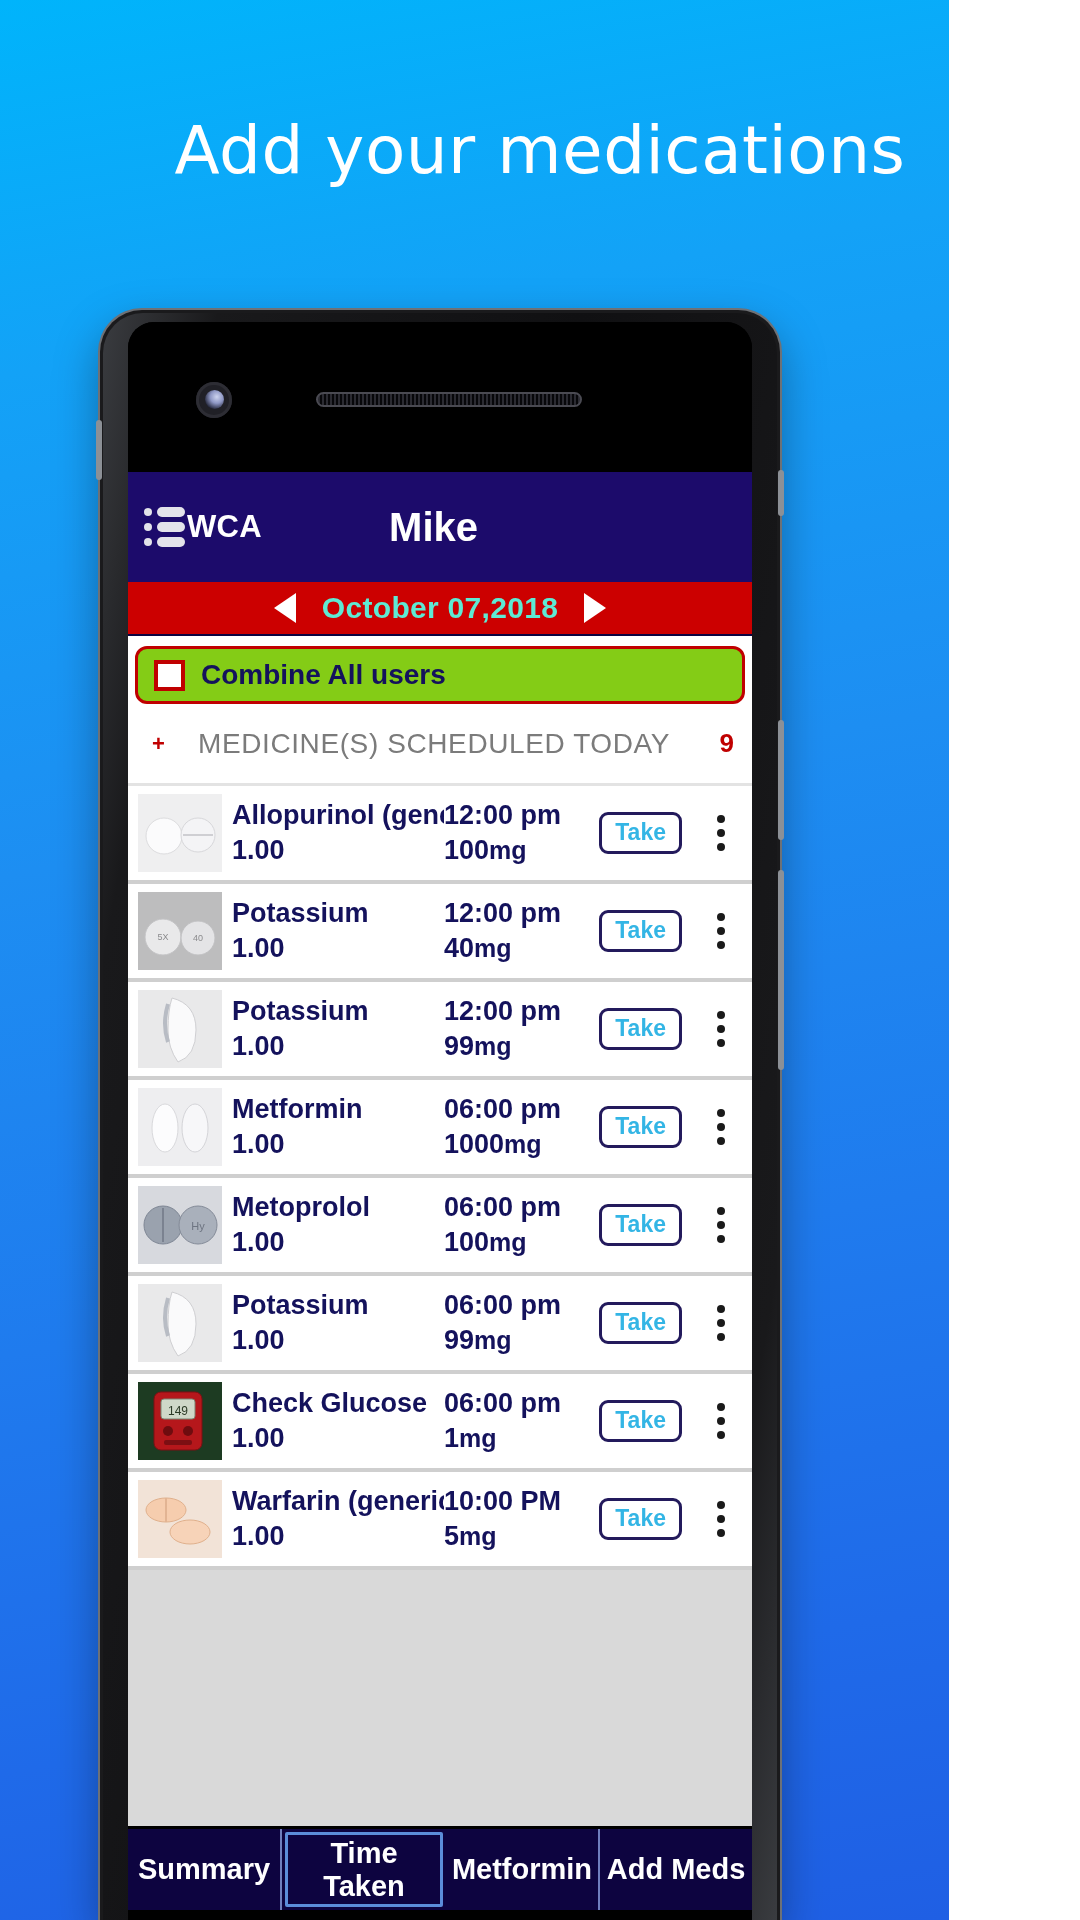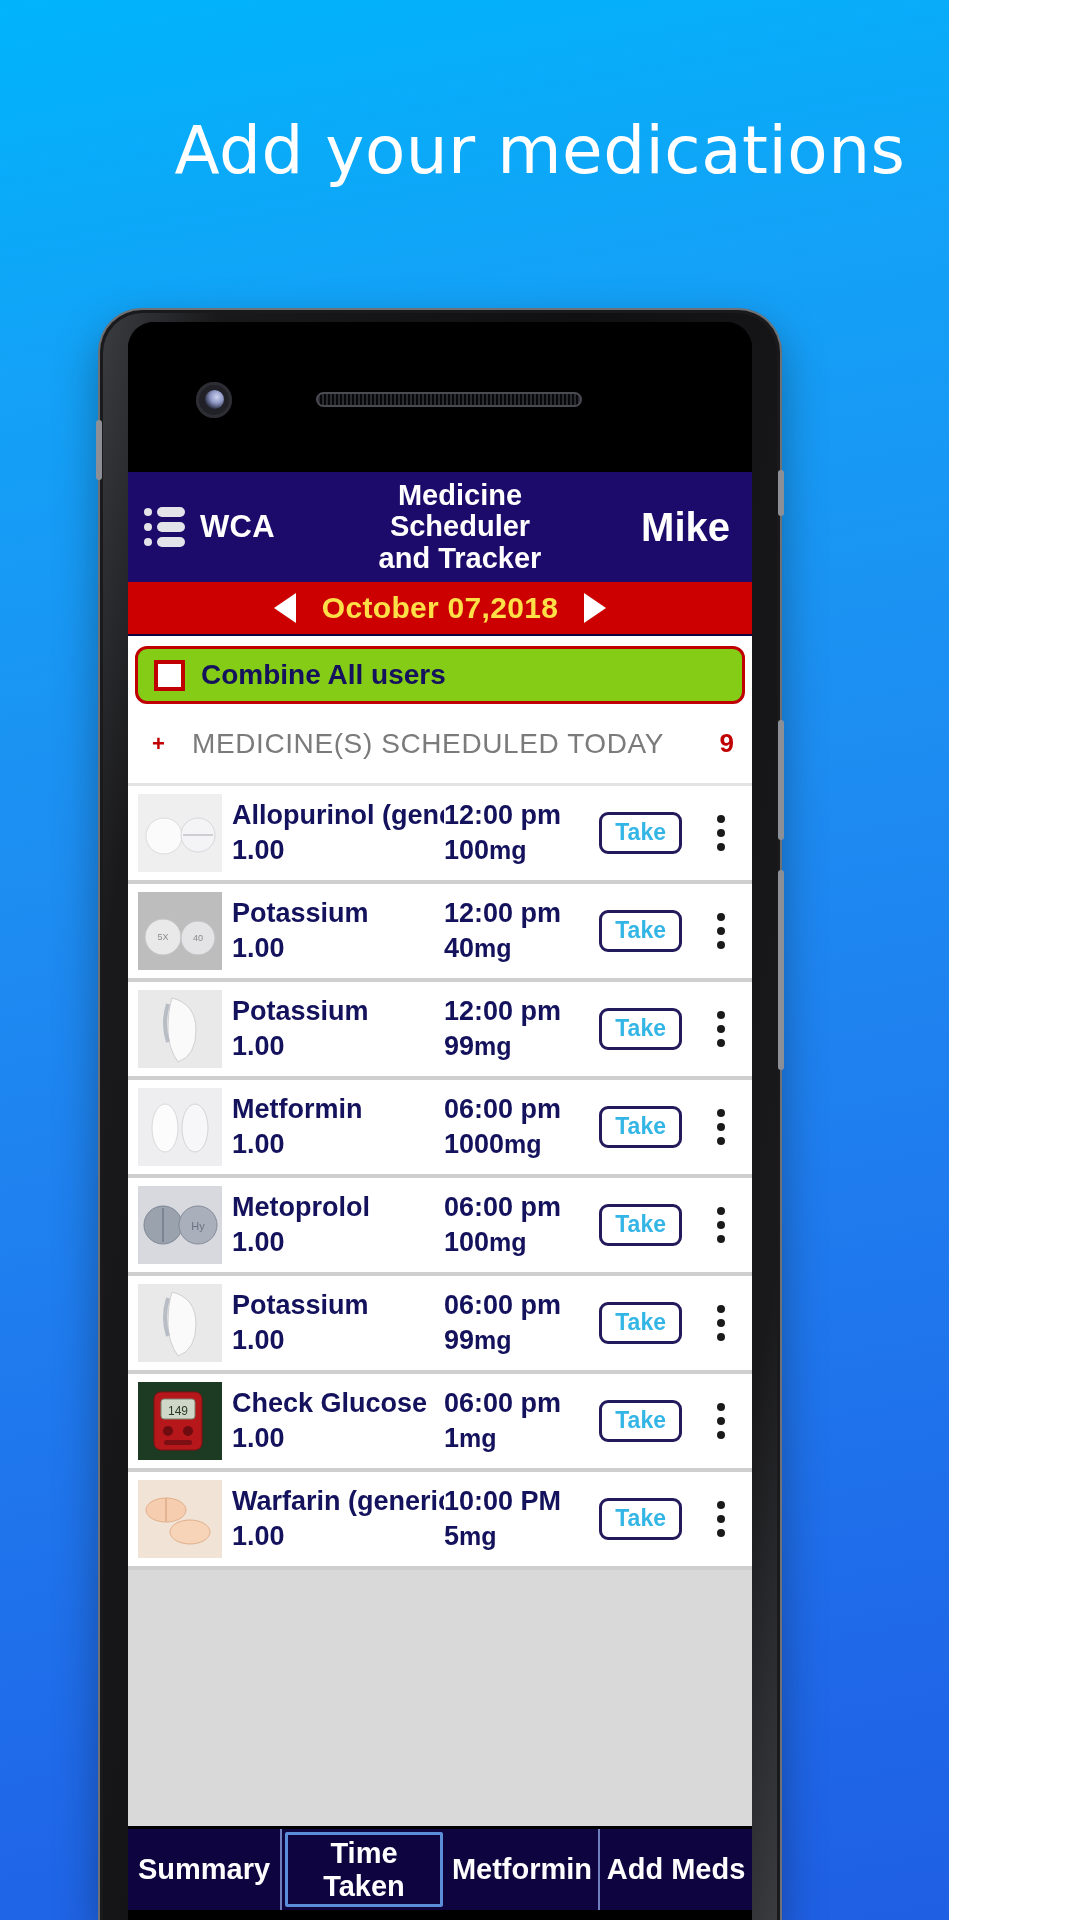--- a/index.html
+++ b/index.html
@@ -86,40 +86,40 @@
     background: repeating-linear-gradient(90deg,#2b2b32 0px,#2b2b32 2px,#07070a 2px,#07070a 4px);
   }
 
   
   .app-header {
     display: flex; align-items: center;
     background: #1c0b6b;
     height: 110px;
     padding: 0 16px;
   }
-  .brand { display: flex; align-items: center; gap: 15px; width: 190px; }
+  .brand { display: flex; align-items: center; gap: 2px; width: 190px; }
   .list-icon { display: flex; flex-direction: column; gap: 5px; }
   .list-icon .row { display: flex; align-items: center; gap: 5px; }
   .list-icon .dot { width: 8px; height: 8px; border-radius: 50%; background: #e3e3ea; }
   .list-icon .bar { width: 28px; height: 10px; border-radius: 5px; background: #e3e3ea; }
   .brand-name { color: #fff; font-size: 31px; font-weight: 700; letter-spacing: .3px; }
   .app-title {
     flex: 1; text-align: center; color: #fff;
     font-size: 29px; font-weight: 700; line-height: 1.08;
   }
   .user-name { width: 150px; text-align: right; color: #fff; font-size: 40px; font-weight: 700; padding-right: 6px; }
 
   
   .date-bar {
     background: #cc0000;
     height: 54px;
     display: flex; align-items: center; justify-content: center; gap: 26px;
     border-bottom: 2px solid #0d0440;
   }
-  .date-text { color: #fde047; font-size: 30px; font-weight: 700; letter-spacing: .3px; }
+  .date-text { color: #5eead4; font-size: 30px; font-weight: 700; letter-spacing: .3px; }
   .arrow { width: 0; height: 0; cursor: pointer; }
   .arrow-left { border-top: 15px solid transparent; border-bottom: 15px solid transparent; border-right: 22px solid #fff; }
   .arrow-right { border-top: 15px solid transparent; border-bottom: 15px solid transparent; border-left: 22px solid #fff; }
 
   
   .app-body {
     background: #ffffff;
     height: 1190px;
     display: flex; flex-direction: column;
     overflow: hidden;
@@ -144,21 +144,21 @@
 
   .section-head {
     position: relative;
     height: 82px;
     display: flex; align-items: center;
     border-bottom: 3px solid #e3e3e3;
     background: #fff;
     flex: none;
   }
   .plus-sign { color: #c00000; font-size: 22px; font-weight: 700; margin-left: 24px; width: 22px; }
-  .section-title { color: #7b7b7b; font-size: 28px; letter-spacing: .6px; margin-left: 18px; }
+  .section-title { color: #7b7b7b; font-size: 28px; letter-spacing: .6px; margin-left: 24px; }
   .section-count { position: absolute; right: 18px; color: #c00000; font-size: 26px; font-weight: 700; }
 
   .med-list { flex: 1; overflow: hidden; background: #d9d9d9; }
 
   .med-row {
     display: flex; align-items: center;
     height: 98px;
     background: #fff;
     border-bottom: 4px solid #cfcfcf;
     padding: 0 4px;
@@ -249,25 +249,20 @@
                 <span class="dot"></span>
                 <span class="bar"></span>
               </div>
             <div class="row">
                 <span class="dot"></span>
                 <span class="bar"></span>
               </div>
           </div>
           <span class="brand-name">WCA</span>
         </div>
-        <div class="app-title">
-          <div>Medicine</div>
-          <div>Scheduler</div>
-          <div>and Tracker</div>
-        </div>
         <div class="user-name">Mike</div>
       </div>
 
       <div class="date-bar">
         <div class="arrow arrow-left"></div>
         <div class="date-text">October 07,2018</div>
         <div class="arrow arrow-right"></div>
       </div>
 
       <div class="app-body">

